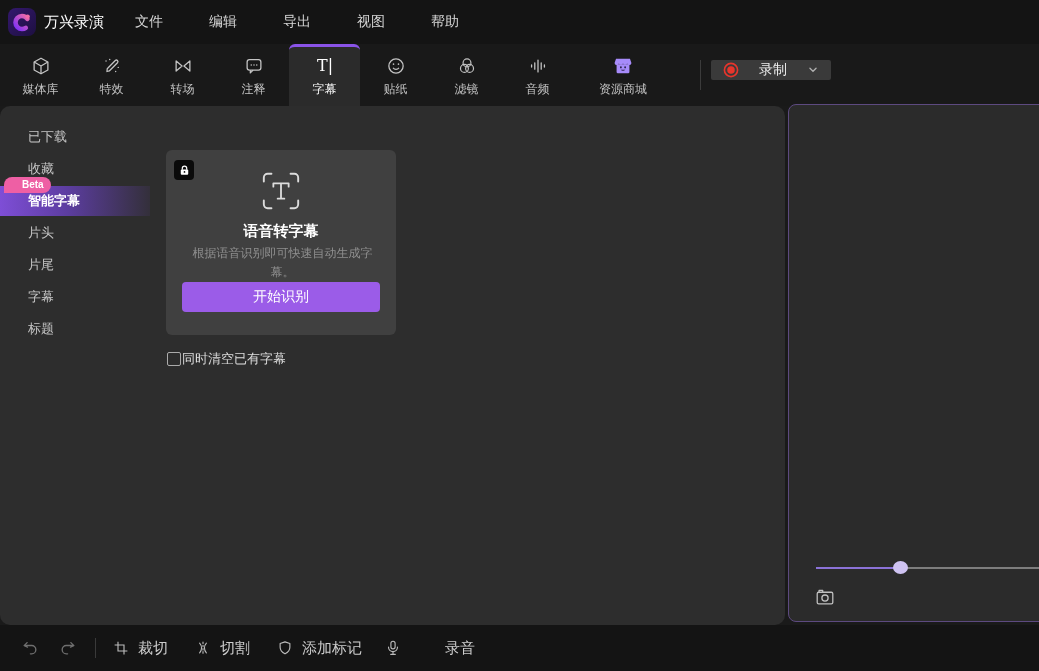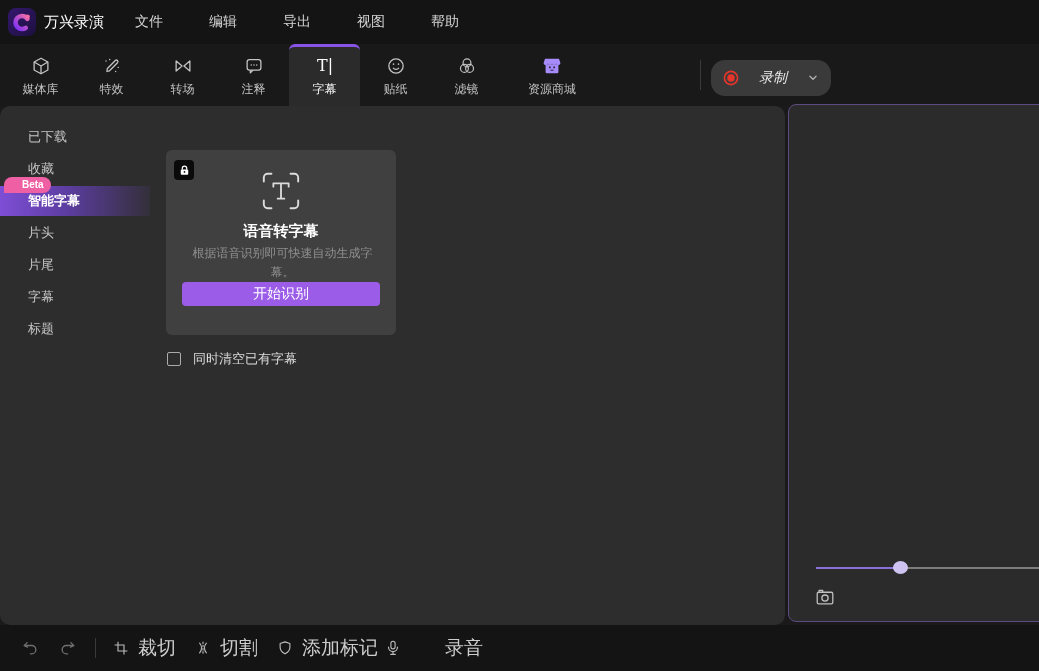--- a/index.html
+++ b/index.html
@@ -23,23 +23,23 @@
   
   .toolbar { position:absolute; top:44px; left:0; right:0; height:62px; background:#191919; }
   .tabs { position:absolute; left:5px; top:0; height:62px; display:flex; }
   .tab { width:71px; height:62px; display:flex; flex-direction:column; align-items:center;
          justify-content:center; gap:2px; color:#c2c2c2; font-size:12px; cursor:default; }
   .tab.wide { width:100px; }
   .tab.active { background:#2b2b2b; border-radius:6px 6px 0 0; border-top:3px solid #8a53e8;
                 color:#ffffff; padding-bottom:3px; }
   .tab-icon { height:26px; display:flex; align-items:center; justify-content:center; }
   .toolbar-divider { position:absolute; left:700px; top:16px; width:1px; height:30px; background:#3b3b3b; }
-  .record-btn { position:absolute; left:711px; top:16px; width:120px; height:36px; background:#3a3a3a;
-                border:none; border-radius:14px; display:flex; align-items:center; padding:0 11px;
-                color:#ececec; font-size:14px; cursor:default;font-style:italic; }
+  .record-btn { position:absolute; left:711px; top:16px; width:120px; height:20px; background:#3a3a3a;
+                border:none; border-radius:2px; display:flex; align-items:center; padding:0 11px;
+                color:#ececec; font-size:14px; cursor:default; }
   .record-btn .rec-label { flex:1; text-align:center; }
 
   
   .main-panel { position:absolute; left:0; top:106px; width:785px; height:519px;
                 background:#2d2d2d; border-radius:10px; }
   .sidebar { position:absolute; left:0; top:15px; width:150px; }
   .side-item { position:relative; height:32px; display:flex; align-items:center; padding-left:28px;
                color:#c6c6c6; font-size:13px; cursor:default; }
   .side-item.active { height:30px; margin:1px 0; color:#ffffff; font-weight:bold;
       background:linear-gradient(90deg,#7e4ed6 0%, #5c3da0 45%, rgba(126,78,214,0.08) 100%); }
@@ -49,43 +49,43 @@
 
   .card { position:absolute; left:166px; top:44px; width:230px; height:185px;
           background:#404040; border-radius:6px; }
   .lock-badge { position:absolute; left:8px; top:10px; width:20px; height:20px;
                 background:#0a0a0a; border-radius:4px; display:flex; align-items:center; justify-content:center; }
   .ocr-icon { position:absolute; top:20px; left:50%; transform:translateX(-50%); }
   .card-title { position:absolute; top:72px; left:0; width:100%; text-align:center;
                 color:#ffffff; font-size:15px; font-weight:bold; }
   .card-desc { position:absolute; top:94px; left:15px; right:12px; text-align:center;
                color:#8f8f8f; font-size:12px; line-height:1.55; }
-  .card-btn { position:absolute; left:16px; right:16px; top:132px; height:24px;
+  .card-btn { position:absolute; left:16px; right:16px; top:132px; height:30px;
               background:#9b5ce8; border:none; border-radius:4px; color:#ffffff; font-size:14px; cursor:default; }
 
-  .checkbox-row { position:absolute; left:167px; top:244px; display:flex; align-items:center; gap:12px; }
+  .checkbox-row { position:absolute; left:167px; top:244px; display:flex; align-items:center; gap:1px; }
   .checkbox { width:14px; height:14px; border:1.5px solid #ababab; border-radius:2px; background:transparent; }
   .checkbox-label { color:#dcdcdc; font-size:13px; }
 
   
   .preview-panel { position:absolute; left:788px; top:104px; width:270px; height:518px;
                    background:#2b2b2b; border:1px solid #5d4a80; border-radius:8px; }
   .slider { position:absolute; left:27px; right:0; top:456px; height:14px; }
   .slider-track { position:absolute; left:0; right:-2px; top:6px; height:2px; background:#7d7d7d; }
   .slider-fill { position:absolute; left:0; top:6px; height:2px; background:#8b72d8; }
   .slider-thumb { position:absolute; top:0; width:15px; height:13px; border-radius:50%; background:#cfc3f2; }
   .camera-btn { position:absolute; left:25px; top:480px; width:24px; height:24px;
                 background:transparent; border:none; cursor:default; }
 
   
   .bottom-bar { position:absolute; left:0; top:625px; right:0; height:46px; background:#141414; }
   .bb-icon-btn { position:absolute; top:13px; width:20px; height:20px; background:transparent; border:none; cursor:default; }
   .bb-divider { position:absolute; left:95px; top:13px; width:1px; height:20px; background:#3a3a3a; }
   .bb-group { position:absolute; top:0; height:46px; display:flex; align-items:center; gap:8px;
-              color:#cdcdcd; font-size:19px; cursor:default; }
+              color:#cdcdcd; font-size:15px; cursor:default; }
 </style>
 </head>
 <body>
 
 <div class="menubar">
   <div class="logo">
     <svg width="28" height="28" viewBox="0 0 28 28">
       <defs>
         <linearGradient id="lg1" x1="0" y1="1" x2="1" y2="0">
           <stop offset="0" stop-color="#7b2ff7"></stop>
@@ -180,20 +180,28 @@
       <span class="tab-icon">
         <svg width="22" height="22" viewBox="0 0 24 24" fill="none" stroke="#c4c4c4" stroke-width="1.3">
           <circle cx="12" cy="8.6" r="4.3"></circle>
           <circle cx="9.2" cy="14.6" r="4.3"></circle>
           <circle cx="14.8" cy="14.6" r="4.3"></circle>
         </svg>
       </span>
       <span class="tab-label">滤镜</span>
     </div>
 
+    <div class="tab">
+      <span class="tab-icon">
+        <svg width="22" height="22" viewBox="0 0 24 24" fill="none" stroke="#c4c4c4" stroke-width="1.4" stroke-linecap="round">
+          <path d="M5 10.8 v2.4 M8.5 8.5 v7 M12 5.5 v13 M15.5 8.5 v7 M19 10.8 v2.4"></path>
+        </svg>
+      </span>
+      <span class="tab-label">音频</span>
+    </div>
 
     <div class="tab wide">
       <span class="tab-icon">
         <svg width="22" height="22" viewBox="0 0 24 24">
           <path fill="#a78bfa" d="M5 10 h14 v8.5 a1.5 1.5 0 0 1 -1.5 1.5 h-11 a1.5 1.5 0 0 1 -1.5 -1.5 Z"></path>
           <path fill="#a78bfa" d="M4.4 4 h15.2 l1.6 4.6 a2.4 2.4 0 0 1 -4.7 .6 a2.4 2.4 0 0 1 -4.5 0 a2.4 2.4 0 0 1 -4.5 0 a2.4 2.4 0 0 1 -4.7 -.6 Z"></path>
           <ellipse cx="9.7" cy="13.4" rx="0.95" ry="1.25" fill="#241c3e"></ellipse>
           <ellipse cx="14.3" cy="13.4" rx="0.95" ry="1.25" fill="#241c3e"></ellipse>
           <path d="M9.4 16.2 a3.4 2.4 0 0 0 5.2 0 Z" fill="#241c3e"></path>
         </svg>

